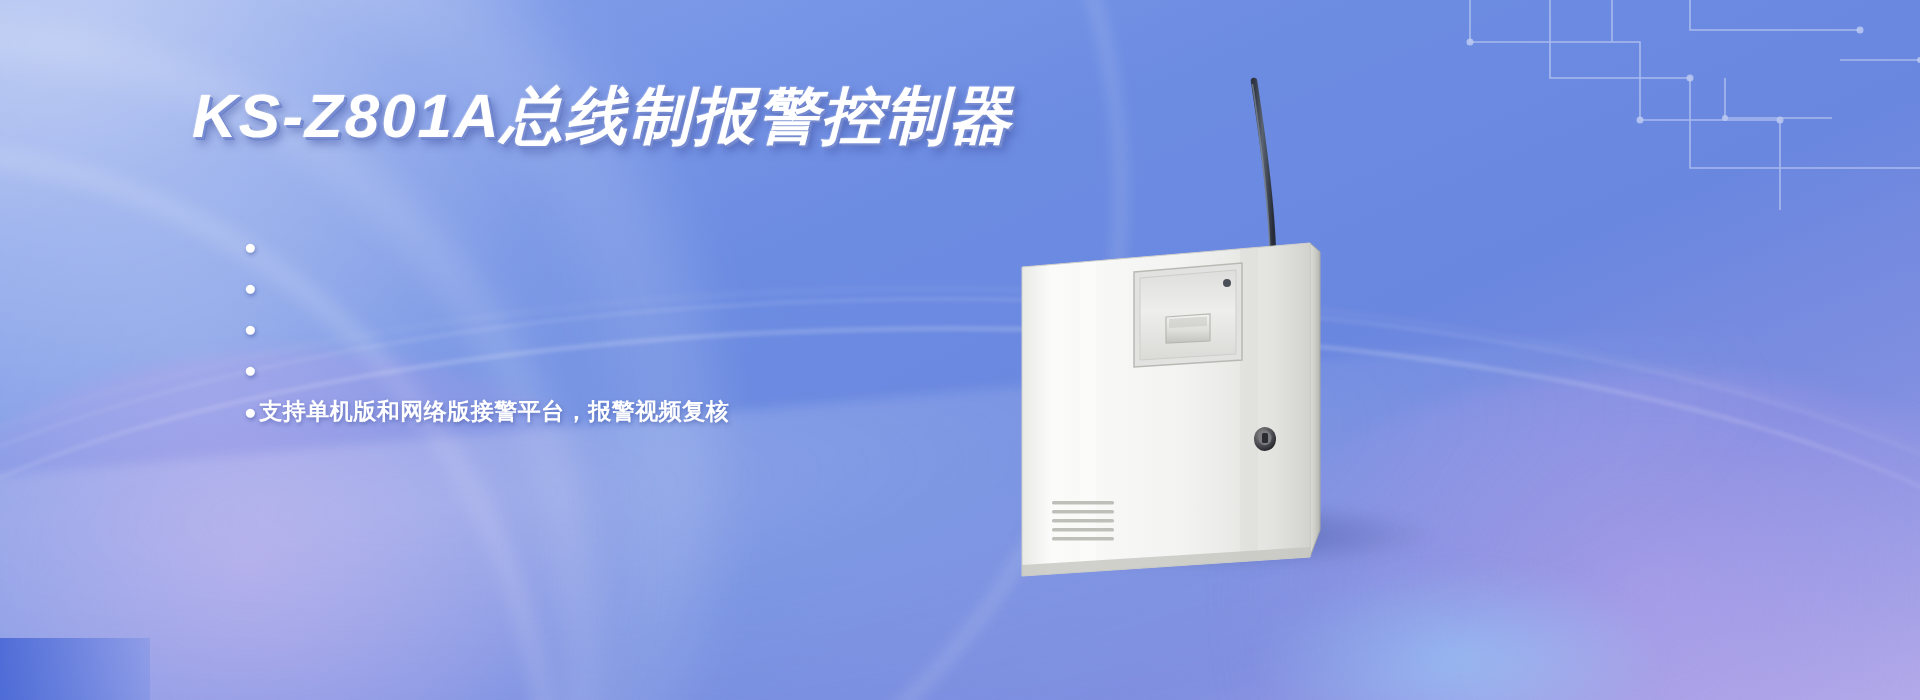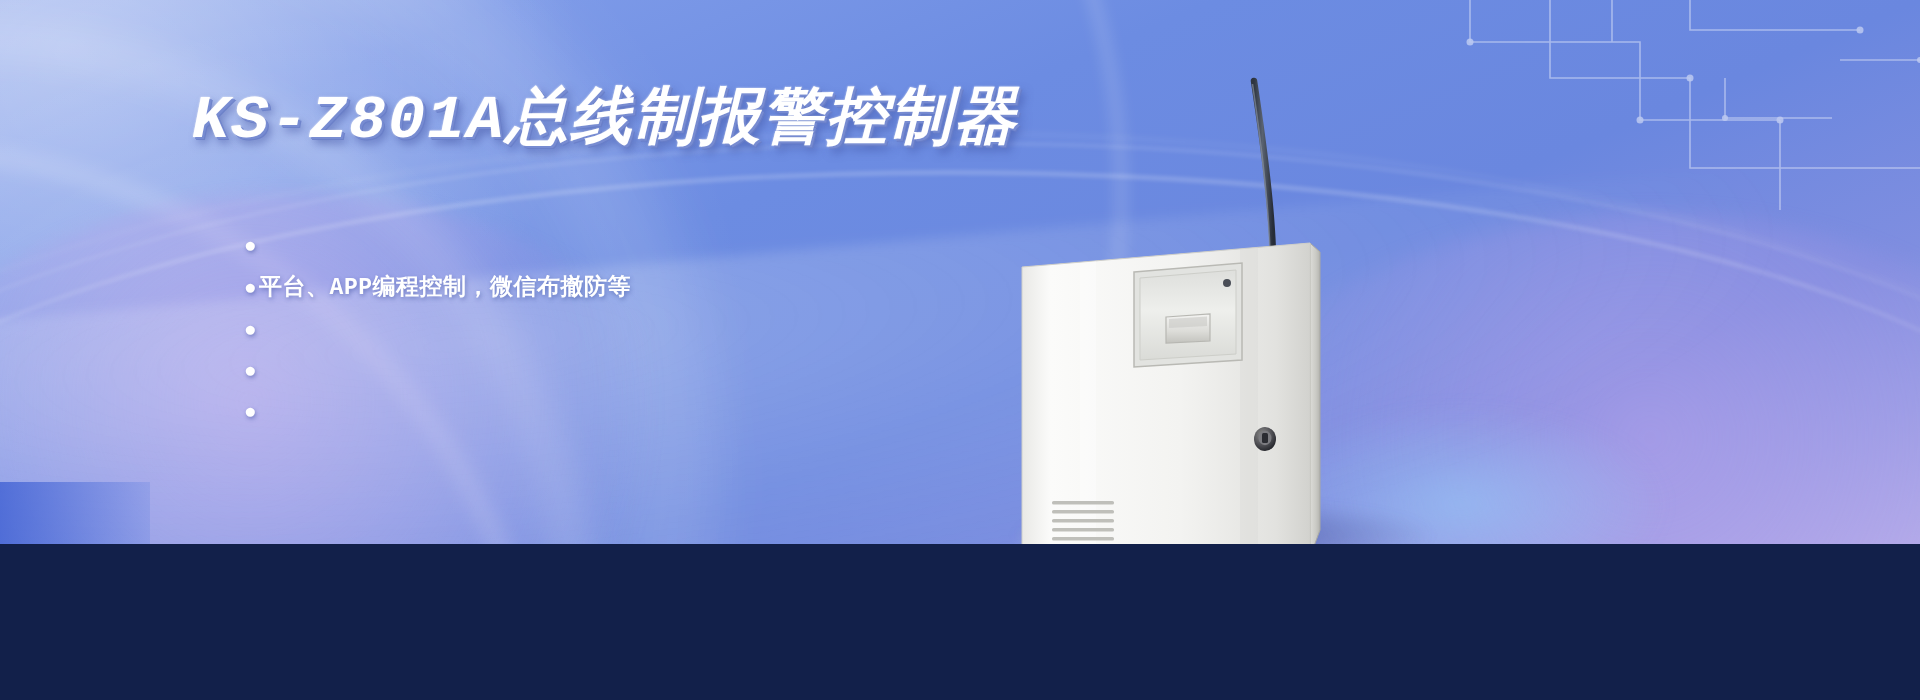--- a/index.html
+++ b/index.html
@@ -1,18 +1,18 @@
 <!DOCTYPE html>
 <html><head>
 <meta charset="utf-8">
 <style>
   html,body{margin:0;padding:0;background:#12204a;}
   .banner{
-    position:relative;width:1920px;height:544px;overflow:hidden;
-    font-family:Liberation Mono, monospace;
+    position:relative;width:1920px;height:700px;overflow:hidden;
+    font-family:Liberation Sans, sans-serif;
     background:linear-gradient(157deg,#9fb4ee 0%,#7d9ae8 16%,#6c8ce2 38%,#6a87df 60%,#7f8ee0 78%,#9b9fe6 90%,#b6aeea 100%);
   }
   
   .sweep{position:absolute;pointer-events:none;}
   .sw1{left:-420px;top:-260px;width:1250px;height:1250px;border-radius:50%;
        background:radial-gradient(circle at 50% 50%,rgba(255,255,255,.20),rgba(255,255,255,.07) 45%,rgba(255,255,255,0) 62%);}
   .sw2{left:-560px;top:-160px;width:1100px;height:1100px;border-radius:50%;
        border:90px solid rgba(255,255,255,.10);filter:blur(28px);}
   .sw3{left:-660px;top:20px;width:1180px;height:1180px;border-radius:50%;
        border:40px solid rgba(255,255,255,.13);filter:blur(16px);}
@@ -107,30 +107,30 @@
   </svg>
 
   <div class="title">KS-Z801A总线制报警控制器</div>
 
   <div class="bullets">
     <div class="bullet">
       <span class="dot">●</span>
     </div>
     <div class="bullet">
       <span class="dot">●</span>
-      <span>平台、APP编程控制，微信布撤防等</span>
-    </div>
-    <div class="bullet">
-      <span class="dot">●</span>
-    </div>
-    <div class="bullet">
-      <span class="dot">●</span>
-    </div>
-    <div class="bullet">
-      <span class="dot">●</span>
+    </div>
+    <div class="bullet">
+      <span class="dot">●</span>
+    </div>
+    <div class="bullet">
+      <span class="dot">●</span>
+    </div>
+    <div class="bullet">
+      <span class="dot">●</span>
+      <span>支持单机版和网络版接警平台，报警视频复核</span>
     </div>
   </div>
 
   <div class="shadow-ground"></div>
   <svg class="product" viewBox="0 0 420 520">
     <defs>
       <linearGradient id="doorG" x1="0" y1="0" x2="1" y2="0">
         <stop offset="0%" stop-color="#e9e9e6"></stop>
         <stop offset="10%" stop-color="#fbfbfa"></stop>
         <stop offset="55%" stop-color="#f3f3f1"></stop>

